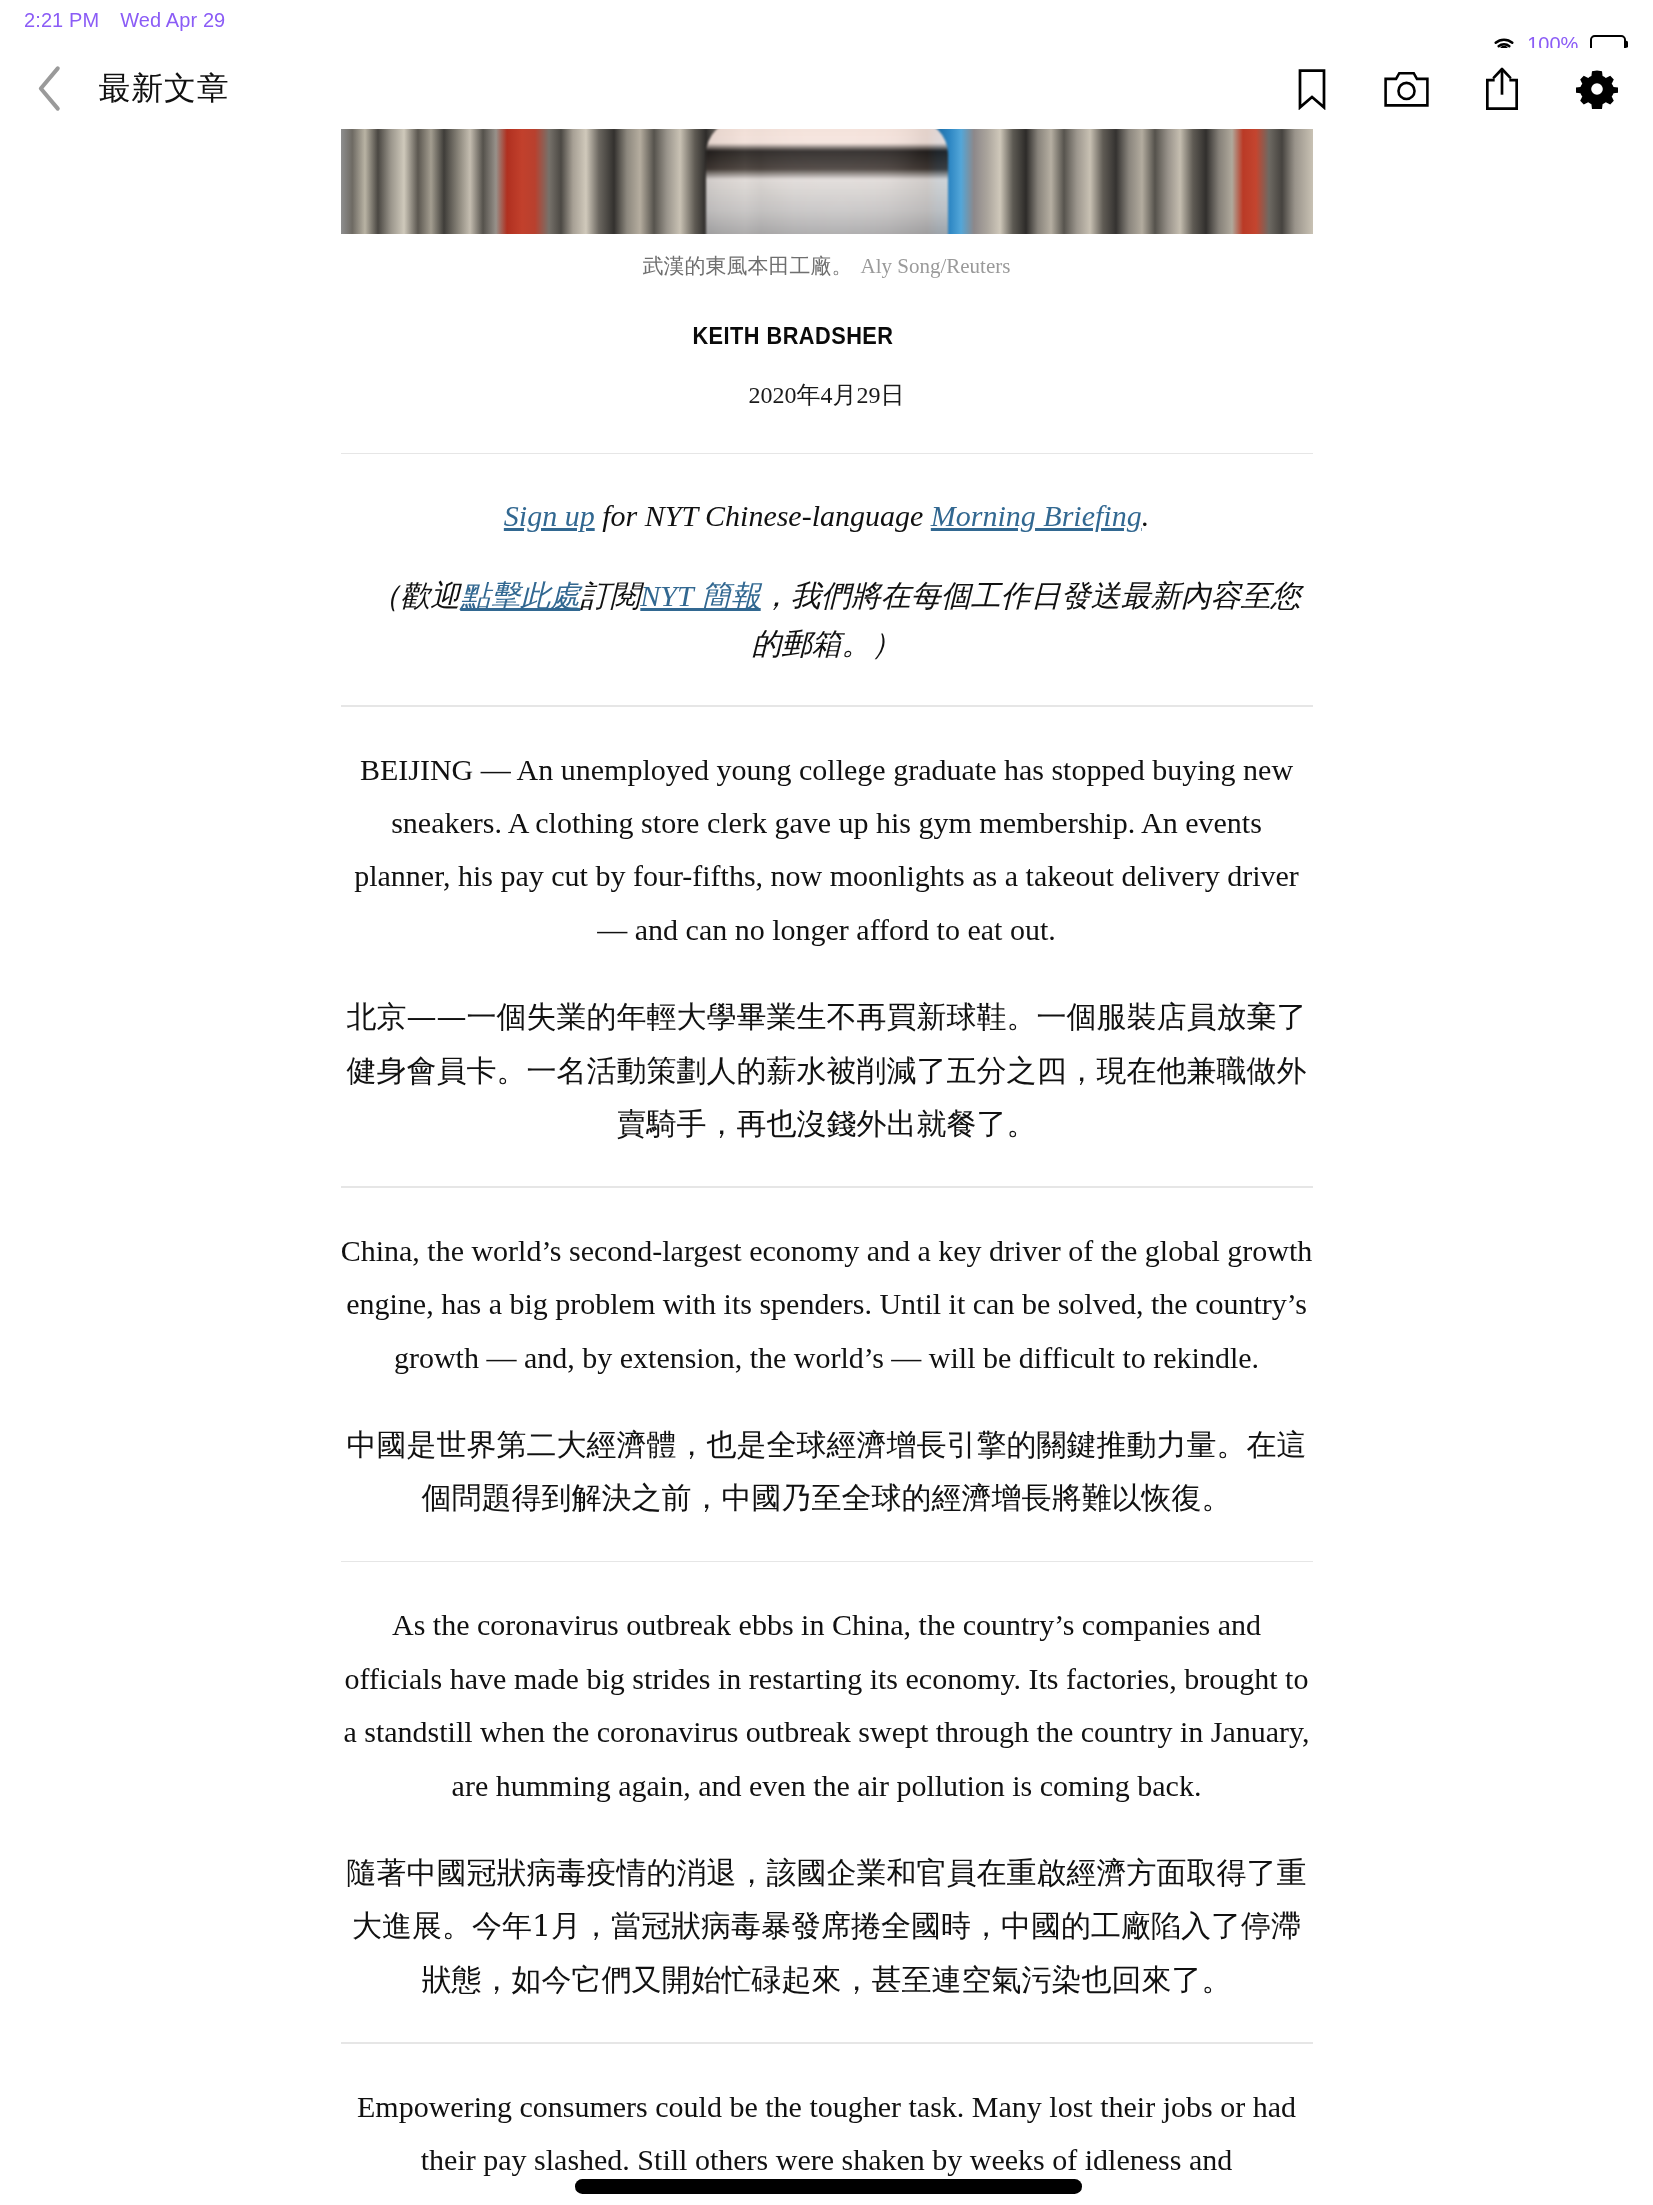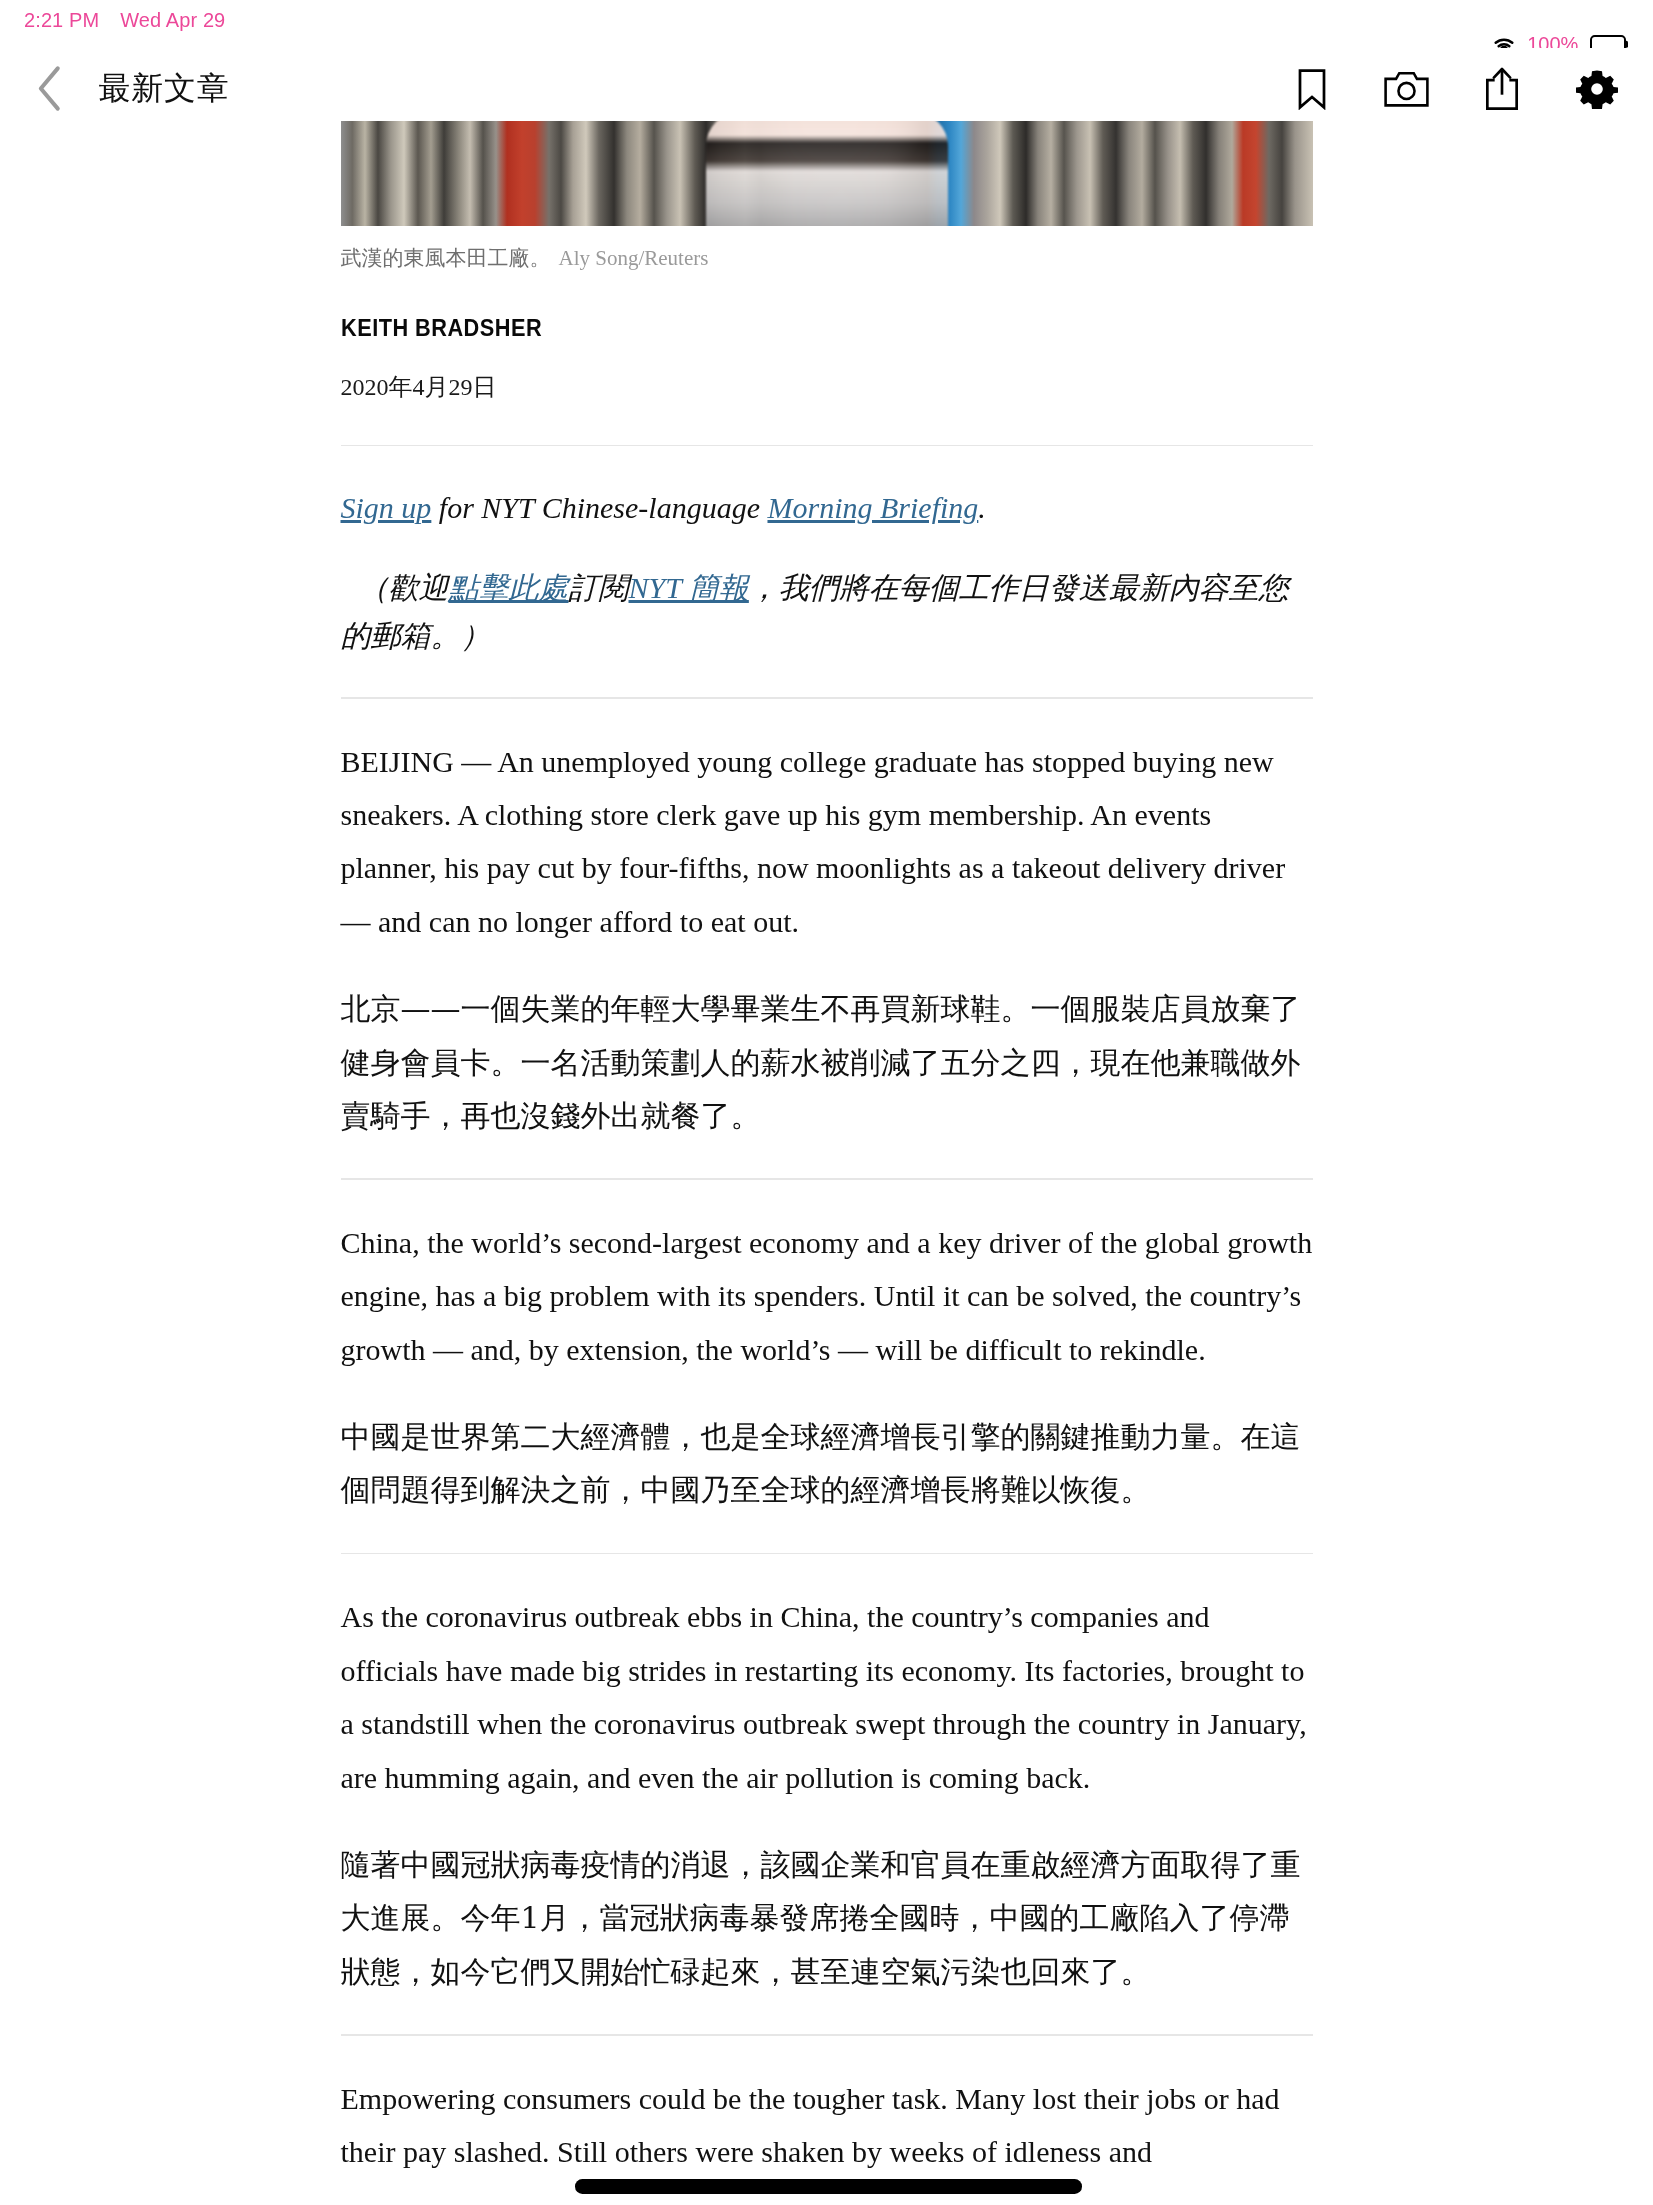--- a/index.html
+++ b/index.html
@@ -23,21 +23,21 @@
   
   .status-bar {
     position: absolute;
     top: 0; left: 0;
     width: 1653px;
     height: 40px;
     display: flex;
     align-items: center;
     padding: 0 27.4px 0 24px;
     font-size: 20px;
-    color: #ec4899;
+    color: #8b5cf6;
     font-family: "Liberation Sans", sans-serif;
   }
   .status-left { display: flex; align-items: center; gap: 21px; }
   .status-clock { font-size: 20px; letter-spacing: 0.1px; }
   .status-date  { font-size: 20px; letter-spacing: 0.1px; }
   .status-right {
     margin-left: auto;
     display: flex;
     align-items: center;
     gap: 11.3px;
@@ -104,22 +104,23 @@
   .article-scroll {
     position: absolute;
     top: 121px; left: 0;
     width: 1653px;
     height: 2084px;
     overflow: hidden;
     background: #ffffff;
   }
   .article-column {
     width: 972px;
-    margin: 0 auto;
+    margin: 8px auto;
     padding-top: 0;
+    text-align: center;
   }
 
   
   .hero-figure { width: 972px; margin: 0; }
   .hero-image-wrap {
     width: 972px;
     height: 105px;
     overflow: hidden;
     position: relative;
     background: #3a3f45;

